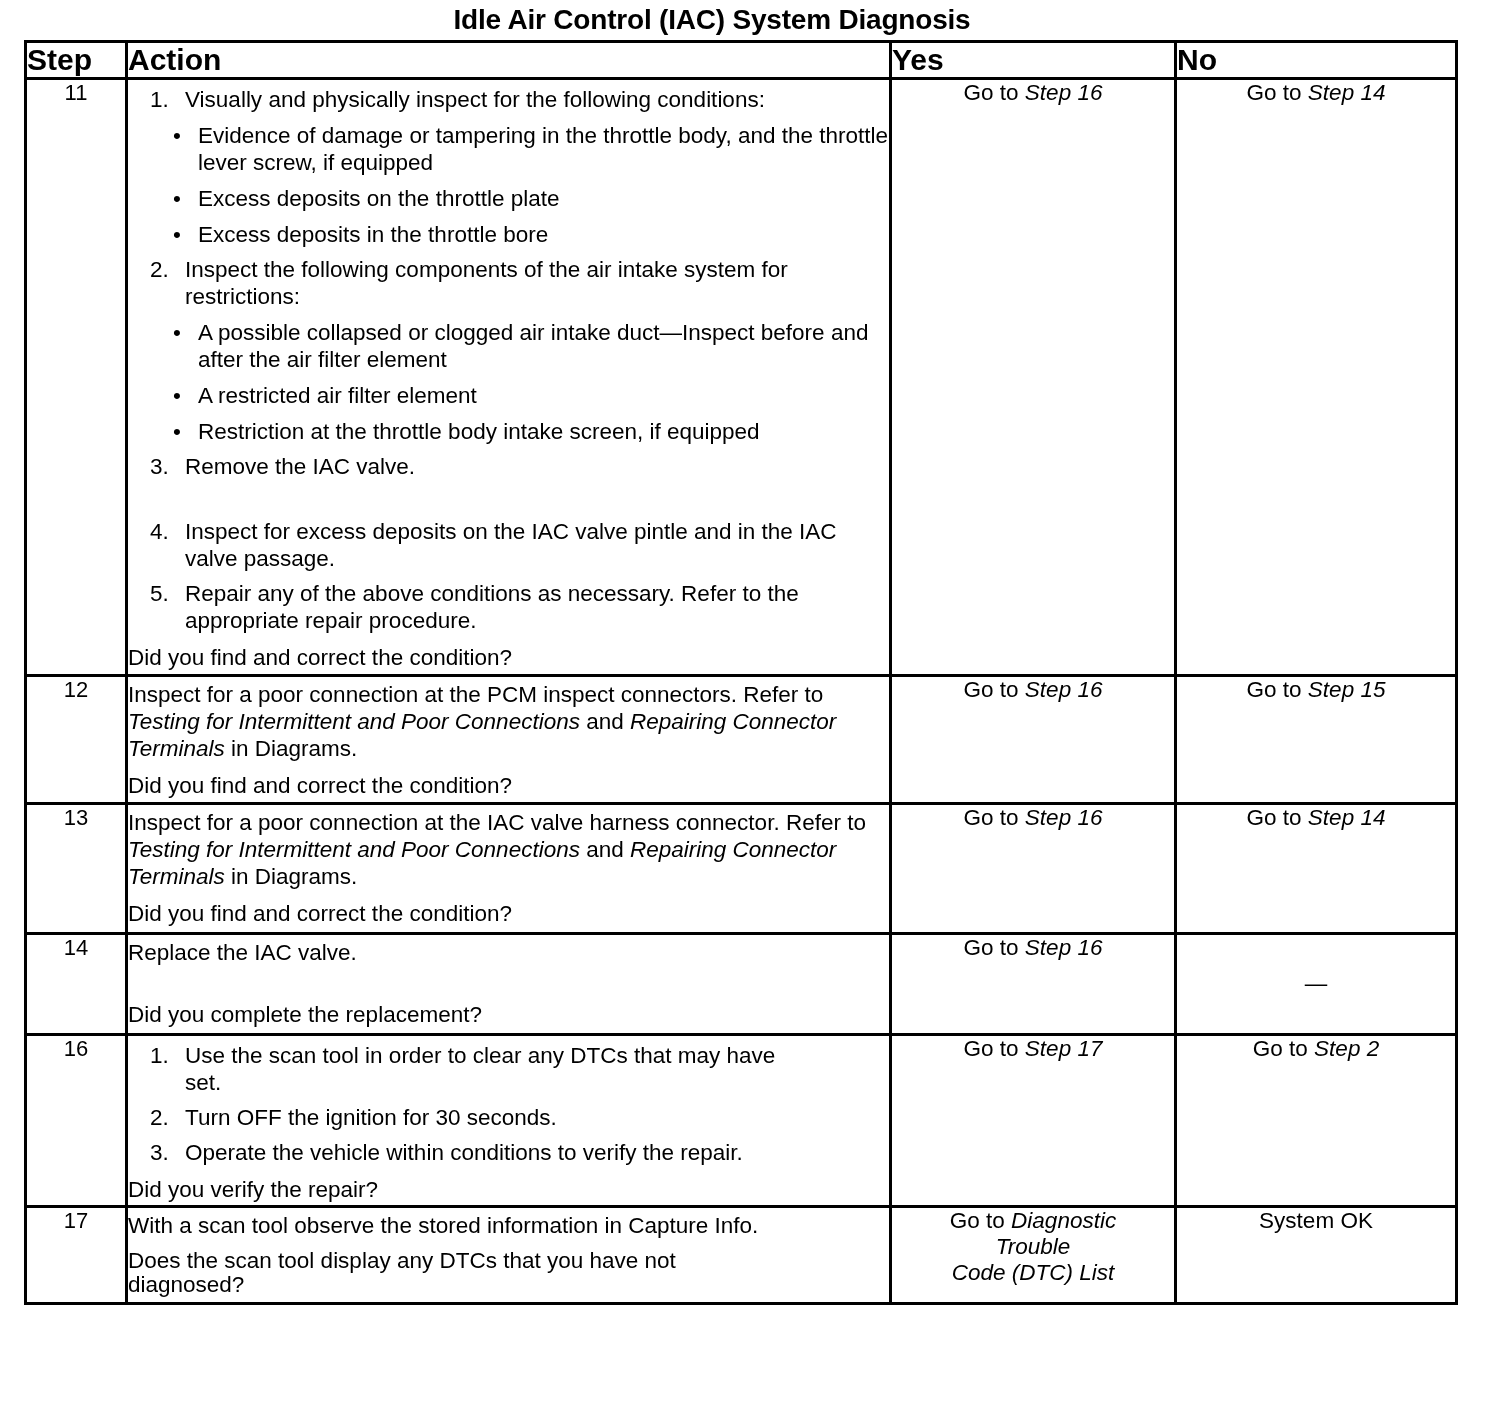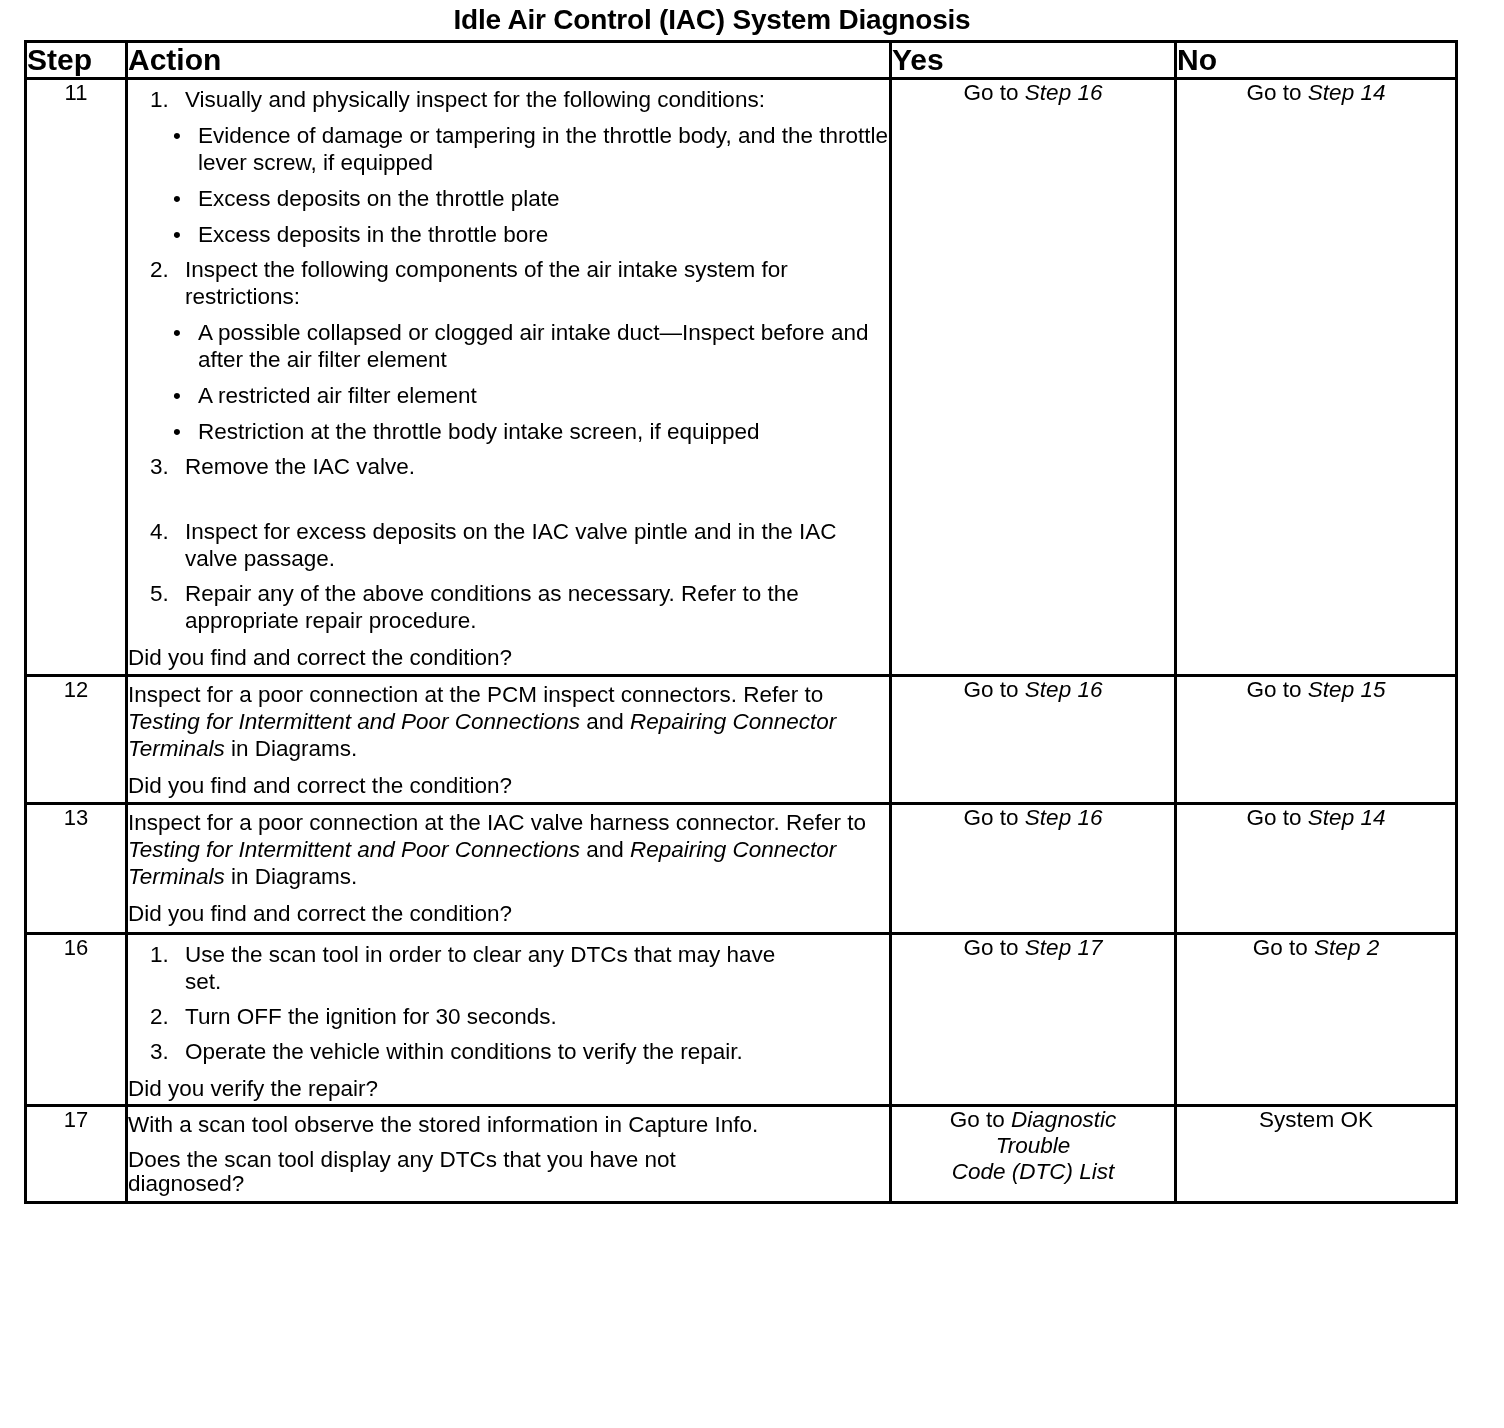--- a/index.html
+++ b/index.html
@@ -139,20 +139,33 @@
         <div class="q">Did you find and correct the condition?</div>
       </td>
       <td class="yes">
         <span>Go to </span><i>Step 16</i>
       </td>
       <td class="no">
         <span>Go to </span><i>Step 14</i>
       </td>
     </tr>
 
+    <tr style="height:101px">
+      <td class="step">14</td>
+      <td class="action">
+        <div class="para">Replace the IAC valve.</div>
+        <div class="q" style="margin-top:35px">Did you complete the replacement?</div>
+      </td>
+      <td class="yes">
+        <span>Go to </span><i>Step 16</i>
+      </td>
+      <td class="no dash">
+        <span class="dash-glyph">—</span>
+      </td>
+    </tr>
 
 
     <tr style="height:172px">
       <td class="step">16</td>
       <td class="action">
         <ul class="ol">
           <li>
             <span class="num">1.</span>
             <span style="display:inline-block;width:620px">Use the scan tool in order to clear any DTCs that may have set.</span>
           </li>

